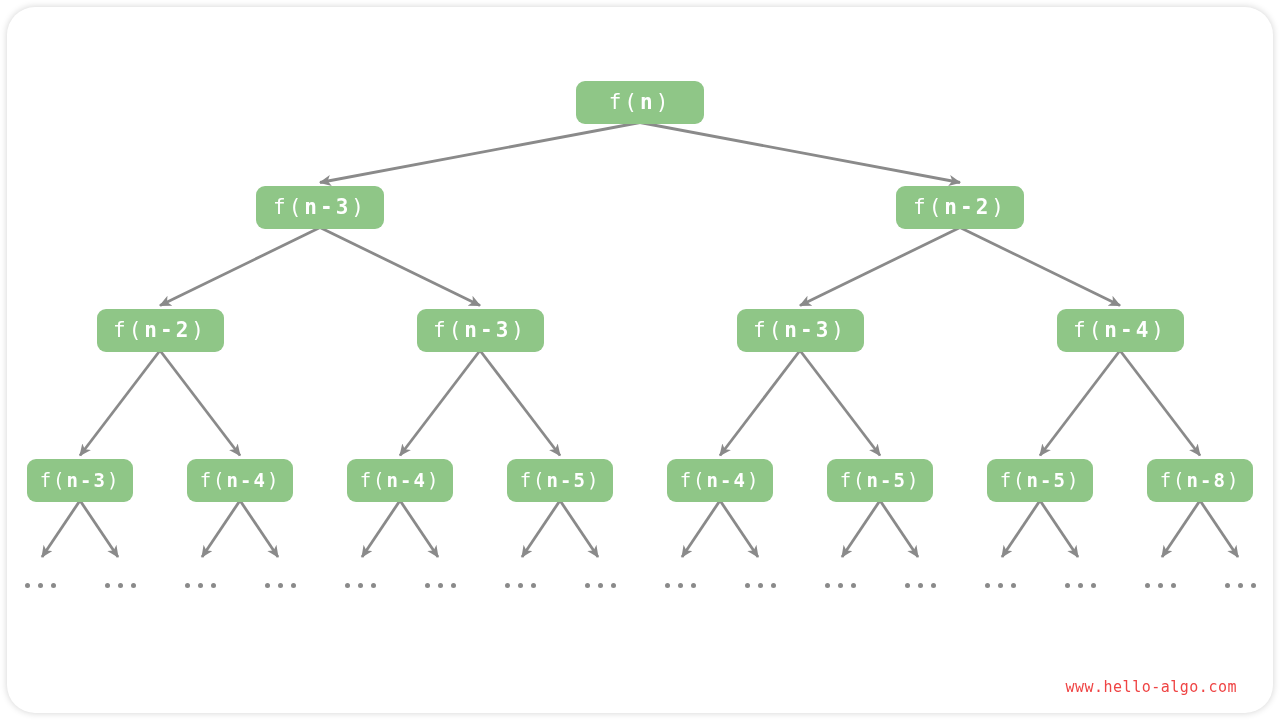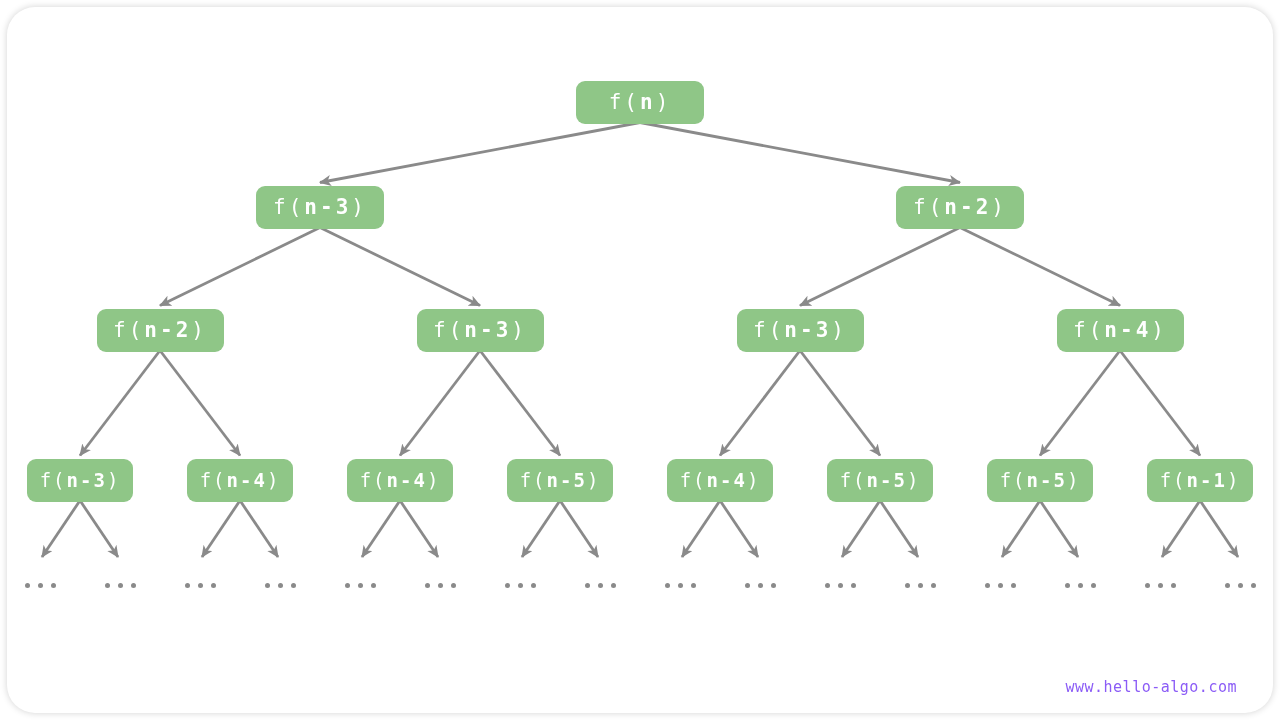--- a/index.html
+++ b/index.html
@@ -109,21 +109,21 @@
     <div class="node" style="left: 416.5px; top: 308.5px; width: 127px; height: 43px; font-size: 21px; letter-spacing: 3px; background: rgb(143, 198, 135); color: rgb(255, 255, 255);">f(<b>n-3</b>)</div>
     <div class="node" style="left: 736.5px; top: 308.5px; width: 127px; height: 43px; font-size: 21px; letter-spacing: 3px; background: rgb(143, 198, 135); color: rgb(255, 255, 255);">f(<b>n-3</b>)</div>
     <div class="node" style="left: 1056.5px; top: 308.5px; width: 127px; height: 43px; font-size: 21px; letter-spacing: 3px; background: rgb(143, 198, 135); color: rgb(255, 255, 255);">f(<b>n-4</b>)</div>
     <div class="node" style="left: 27px; top: 458.5px; width: 106px; height: 43px; font-size: 19px; letter-spacing: 2px; background: rgb(143, 198, 135); color: rgb(255, 255, 255);">f(<b>n-3</b>)</div>
     <div class="node" style="left: 187px; top: 458.5px; width: 106px; height: 43px; font-size: 19px; letter-spacing: 2px; background: rgb(143, 198, 135); color: rgb(255, 255, 255);">f(<b>n-4</b>)</div>
     <div class="node" style="left: 347px; top: 458.5px; width: 106px; height: 43px; font-size: 19px; letter-spacing: 2px; background: rgb(143, 198, 135); color: rgb(255, 255, 255);">f(<b>n-4</b>)</div>
     <div class="node" style="left: 507px; top: 458.5px; width: 106px; height: 43px; font-size: 19px; letter-spacing: 2px; background: rgb(143, 198, 135); color: rgb(255, 255, 255);">f(<b>n-5</b>)</div>
     <div class="node" style="left: 667px; top: 458.5px; width: 106px; height: 43px; font-size: 19px; letter-spacing: 2px; background: rgb(143, 198, 135); color: rgb(255, 255, 255);">f(<b>n-4</b>)</div>
     <div class="node" style="left: 827px; top: 458.5px; width: 106px; height: 43px; font-size: 19px; letter-spacing: 2px; background: rgb(143, 198, 135); color: rgb(255, 255, 255);">f(<b>n-5</b>)</div>
     <div class="node" style="left: 987px; top: 458.5px; width: 106px; height: 43px; font-size: 19px; letter-spacing: 2px; background: rgb(143, 198, 135); color: rgb(255, 255, 255);">f(<b>n-5</b>)</div>
-    <div class="node" style="left: 1147px; top: 458.5px; width: 106px; height: 43px; font-size: 19px; letter-spacing: 2px; background: rgb(143, 198, 135); color: rgb(255, 255, 255);">f(<b>n-1</b>)</div>
+    <div class="node" style="left: 1147px; top: 458.5px; width: 106px; height: 43px; font-size: 19px; letter-spacing: 2px; background: rgb(143, 198, 135); color: rgb(255, 255, 255);">f(<b>n-8</b>)</div>
     <div class="dots" style="left: 24.5px; top: 583px;">
       <i style="background: rgb(138, 138, 138);"></i>
       <i style="background: rgb(138, 138, 138);"></i>
       <i style="background: rgb(138, 138, 138);"></i>
     </div>
     <div class="dots" style="left: 104.5px; top: 583px;">
       <i style="background: rgb(138, 138, 138);"></i>
       <i style="background: rgb(138, 138, 138);"></i>
       <i style="background: rgb(138, 138, 138);"></i>
     </div>
@@ -191,13 +191,13 @@
       <i style="background: rgb(138, 138, 138);"></i>
       <i style="background: rgb(138, 138, 138);"></i>
       <i style="background: rgb(138, 138, 138);"></i>
     </div>
     <div class="dots" style="left: 1224.5px; top: 583px;">
       <i style="background: rgb(138, 138, 138);"></i>
       <i style="background: rgb(138, 138, 138);"></i>
       <i style="background: rgb(138, 138, 138);"></i>
     </div>
   </div>
-<div class="watermark" style="color: #8b5cf6;">www.hello-algo.com</div>
+<div class="watermark" style="color: #ef4444;">www.hello-algo.com</div>
 
 </body></html>

